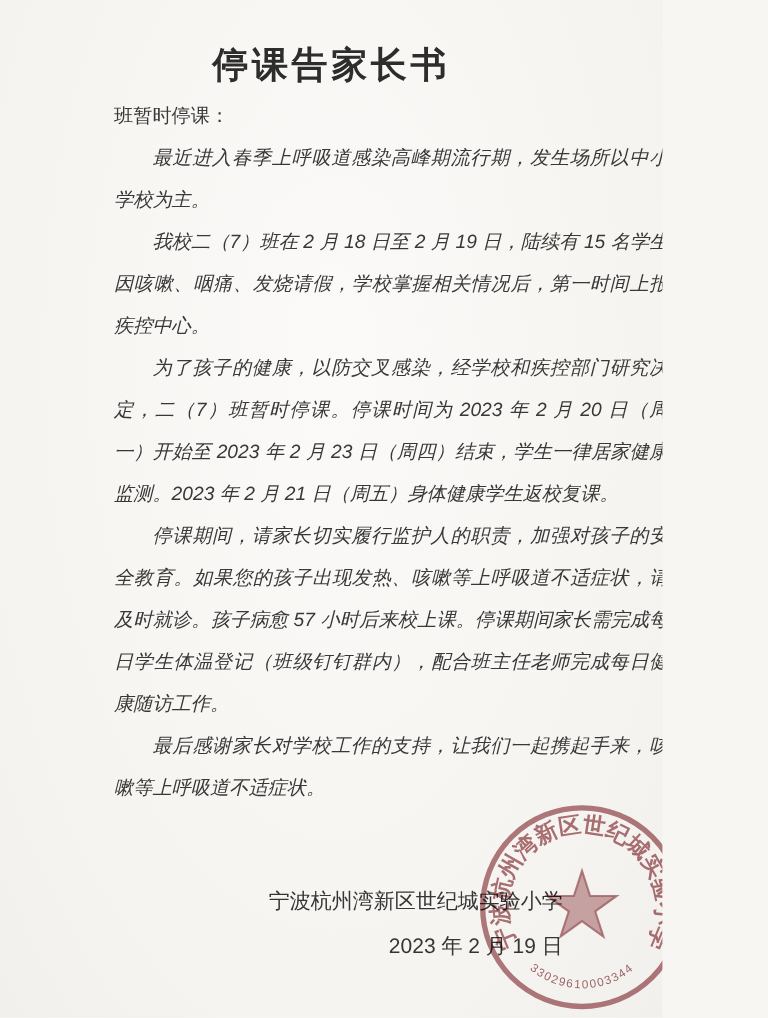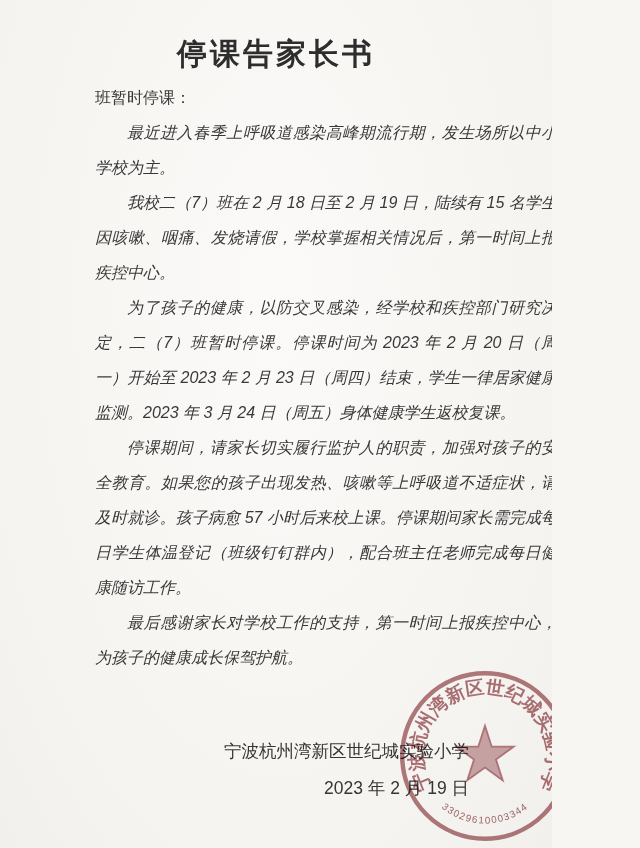--- a/index.html
+++ b/index.html
@@ -77,23 +77,23 @@
 <body>
 
 <div class="page">
 
   <h1 class="title">停课告家长书</h1>
 
   <div class="content">
     <p class="salutation">班暂时停课：</p>
     <p class="para">最近进入春季上呼吸道感染高峰期流行期，发生场所以中小学校为主。</p>
     <p class="para">我校二（7）班在 2 月 18 日至 2 月 19 日，陆续有 15 名学生因咳嗽、咽痛、发烧请假，学校掌握相关情况后，第一时间上报疾控中心。</p>
-    <p class="para">为了孩子的健康，以防交叉感染，经学校和疾控部门研究决定，二（7）班暂时停课。停课时间为 2023 年 2 月 20 日（周一）开始至 2023 年 2 月 23 日（周四）结束，学生一律居家健康监测。2023 年 3 月 24 日（周五）身体健康学生返校复课。</p>
+    <p class="para">为了孩子的健康，以防交叉感染，经学校和疾控部门研究决定，二（7）班暂时停课。停课时间为 2023 年 2 月 20 日（周一）开始至 2023 年 2 月 23 日（周四）结束，学生一律居家健康监测。2023 年 2 月 21 日（周五）身体健康学生返校复课。</p>
     <p class="para">停课期间，请家长切实履行监护人的职责，加强对孩子的安全教育。如果您的孩子出现发热、咳嗽等上呼吸道不适症状，请及时就诊。孩子病愈 57 小时后来校上课。停课期间家长需完成每日学生体温登记（班级钉钉群内），配合班主任老师完成每日健康随访工作。</p>
-    <p class="para">最后感谢家长对学校工作的支持，第一时间上报疾控中心，为孩子的健康成长保驾护航。</p>
+    <p class="para">最后感谢家长对学校工作的支持，让我们一起携起手来，咳嗽等上呼吸道不适症状。</p>
   </div>
 
   <div class="signature">
     <div>宁波杭州湾新区世纪城实验小学</div>
     <div>2023 年 2 月 19 日</div>
   </div>
 
   <div class="stamp">
     <svg viewBox="0 0 200 200" xmlns="http://www.w3.org/2000/svg">
       <defs>

